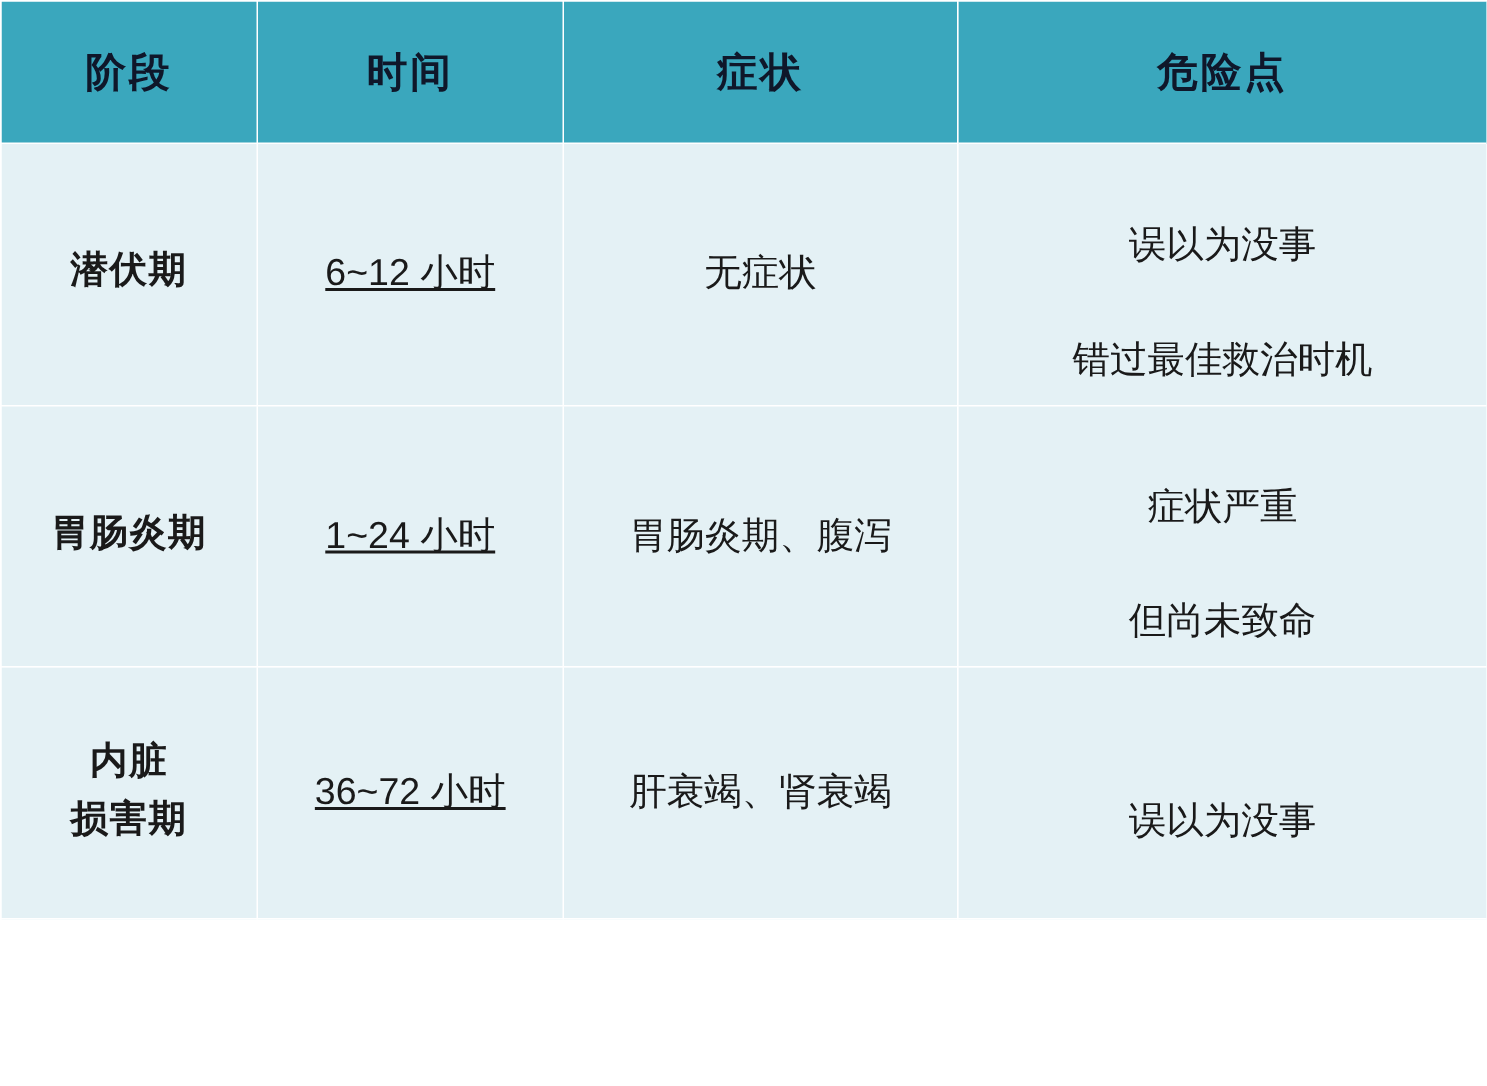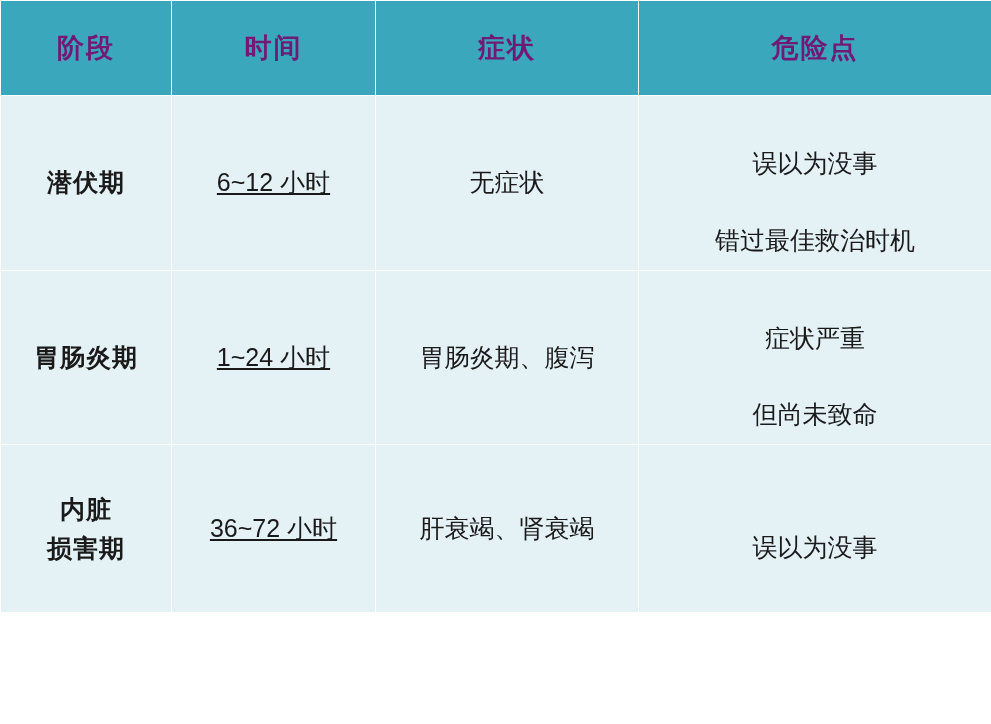--- a/index.html
+++ b/index.html
@@ -22,21 +22,21 @@
     width: 991px;
     table-layout: fixed;
   }
   table.stage-table col.c0 { width: 171px; }
   table.stage-table col.c1 { width: 204px; }
   table.stage-table col.c2 { width: 263px; }
   table.stage-table col.c3 { width: 353px; }
 
   table.stage-table th {
     background: #3aa7bd;
-    color: #701a75;
+    color: #0f172a;
     font-weight: bold;
     font-size: 27px;
     text-align: center;
     height: 94px;
     border: 1px solid #ffffff;
     letter-spacing: 2px;
     padding: 0;
   }
   table.stage-table td {
     background: #e4f1f5;
@@ -57,21 +57,21 @@
     letter-spacing: 1px;
   }
   tr.danger td {
     color: #e60012;
   }
   tr.danger td.stage-cell,
   tr.danger td.risk-cell {
     font-weight: bold;
   }
   td.risk-cell .line { display: block; margin-top: 38px; }
-  td.stage-cell .line { display: block; }
+  td.stage-cell .line { display: block; font-family: Liberation Mono, monospace; }
   .nowrap { white-space: nowrap; text-decoration: underline; }
 </style>
 </head>
 <body>
 
 <div class="table-wrap">
   <table class="stage-table">
     <colgroup>
       <col class="c0">
         <col class="c1">

